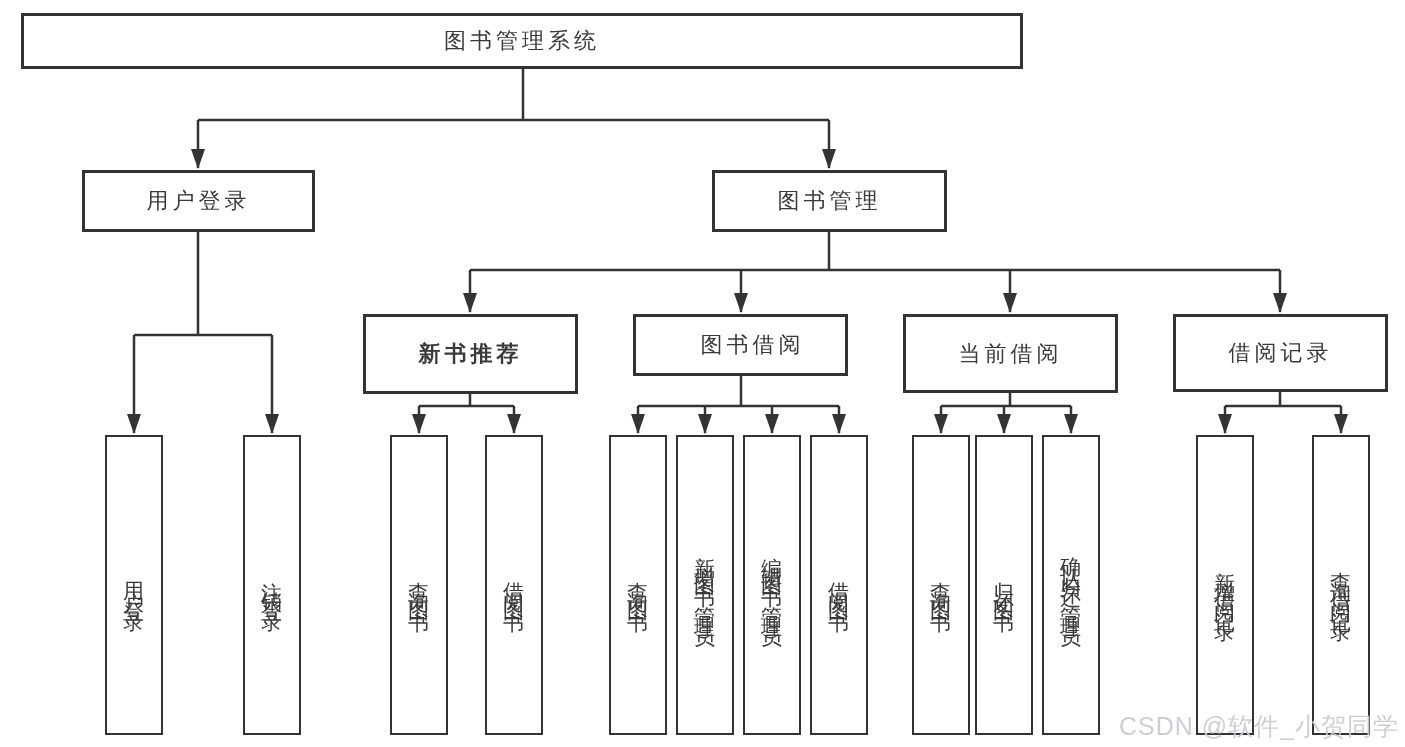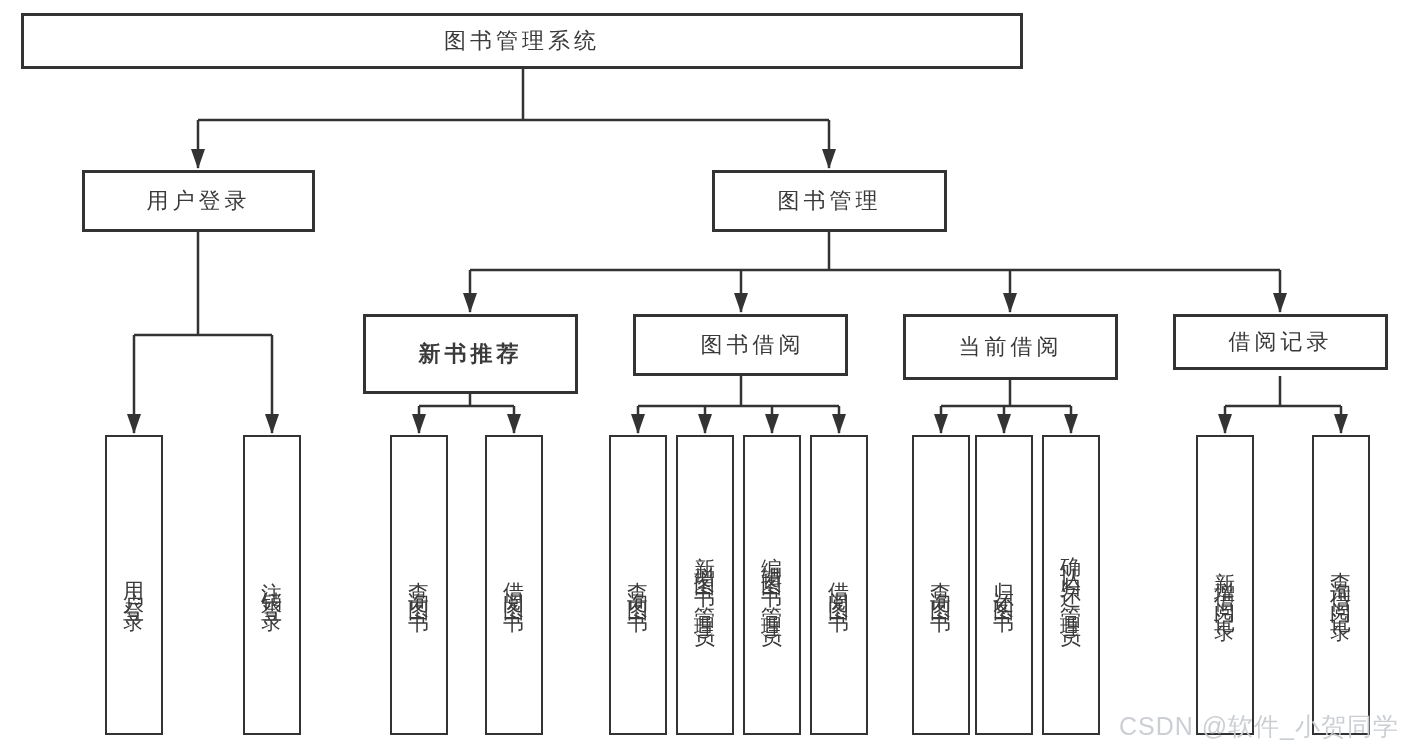--- a/index.html
+++ b/index.html
@@ -90,22 +90,22 @@
     </g>
   </svg>
 
   <div class="box" style="left:21px;top:13px;width:1002px;height:56px;">图书管理系统</div>
 
   <div class="box" style="left:82px;top:170px;width:233px;height:62px;">用户登录</div>
   <div class="box" style="left:712px;top:170px;width:235px;height:62px;">图书管理</div>
 
   <div class="box" style="left:363px;top:314px;width:215px;height:80px;font-weight:bold;">新书推荐</div>
   <div class="box" style="left:633px;top:314px;width:215px;height:62px;padding-left:24px;">图书借阅</div>
-  <div class="box" style="left:903px;top:314px;width:215px;height:66px;">当前借阅</div>
-  <div class="box" style="left:1173px;top:314px;width:215px;height:56px;font-family:Liberation Serif, serif;">借阅记录</div>
+  <div class="box" style="left:903px;top:314px;width:215px;height:79px;">当前借阅</div>
+  <div class="box" style="left:1173px;top:314px;width:215px;height:78px;font-family:Liberation Serif, serif;">借阅记录</div>
 
   <div class="box leaf" style="left:105px;top:435px;width:58px;height:300px;">用户登录</div>
   <div class="box leaf" style="left:243px;top:435px;width:58px;height:300px;">注销登录</div>
 
   <div class="box leaf" style="left:390px;top:435px;width:58px;height:300px;">查询图书</div>
   <div class="box leaf" style="left:485px;top:435px;width:58px;height:300px;">借阅图书</div>
 
   <div class="box leaf" style="left:609px;top:435px;width:58px;height:300px;">查询图书</div>
   <div class="box leaf" style="left:676px;top:435px;width:58px;height:300px;">新增图书（管理员）</div>
   <div class="box leaf" style="left:743px;top:435px;width:58px;height:300px;">编辑图书（管理员）</div>

